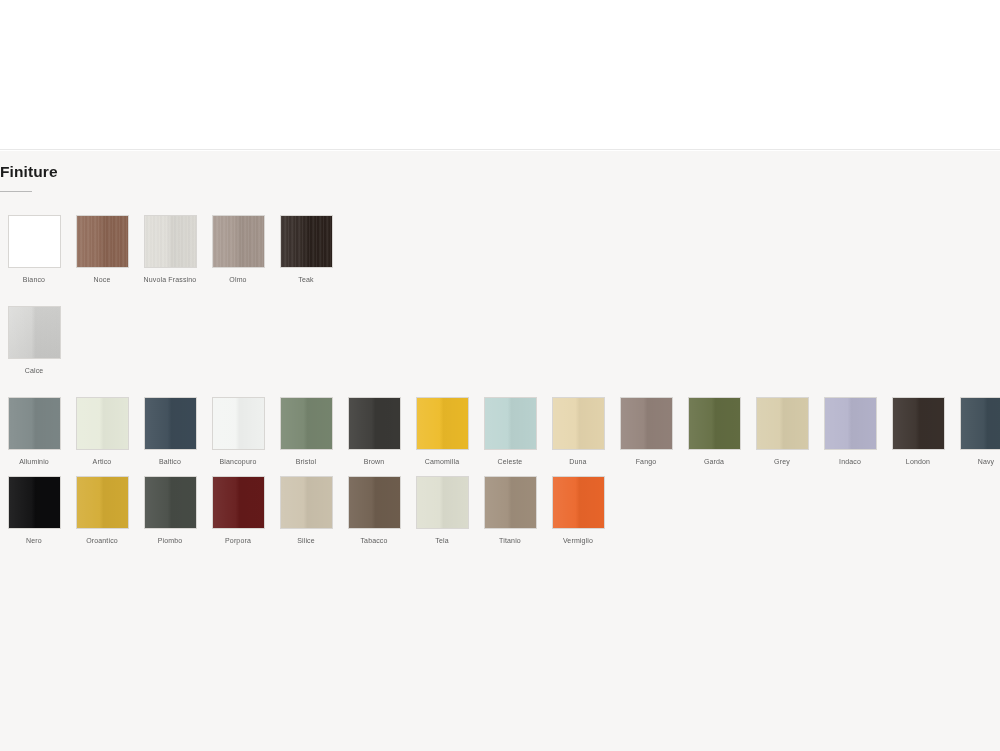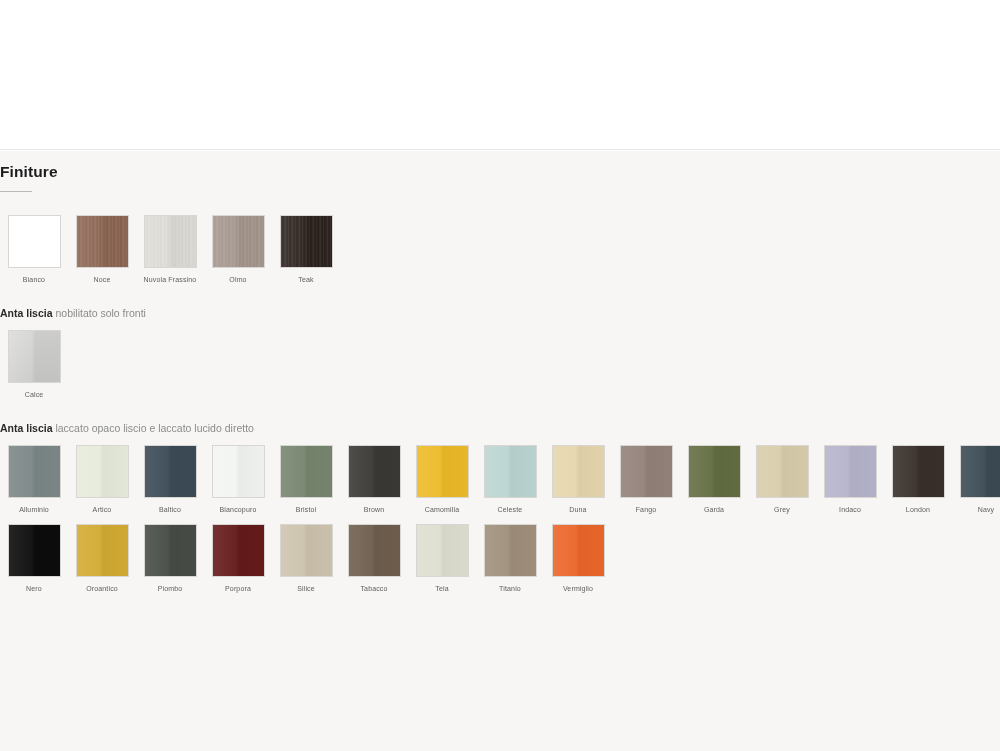--- a/index.html
+++ b/index.html
@@ -182,32 +182,30 @@
               <div class="swatch">
                 <div class="chip" style="background: rgb(43, 33, 28);">
                   <div class="grain"></div>
                   <div class="sheen"></div>
                 </div>
                 <div class="chip-label">Teak</div>
               </div>
             </div>
           </div>
           <div class="group">
-            <div class="group-label"><b>Anta liscia</b><span> nobilitato solo fronti</span></div>
             <div class="swatch-row">
               <div class="swatch">
                 <div class="chip" style="background: linear-gradient(135deg, rgb(220, 220, 218) 0%, rgb(207, 207, 205) 55%, rgb(198, 198, 196) 100%);">
                   <div class="sheen"></div>
                 </div>
                 <div class="chip-label">Calce</div>
               </div>
             </div>
           </div>
           <div class="group">
-            <div class="group-label"><b>Anta liscia</b><span> laccato opaco liscio e laccato lucido diretto</span></div>
             <div class="swatch-row">
               <div class="swatch">
                 <div class="chip" style="background: rgb(124, 135, 135);">
                   <div class="sheen"></div>
                 </div>
                 <div class="chip-label">Alluminio</div>
               </div>
               <div class="swatch">
                 <div class="chip" style="background: rgb(231, 235, 219);">
                   <div class="sheen"></div>

